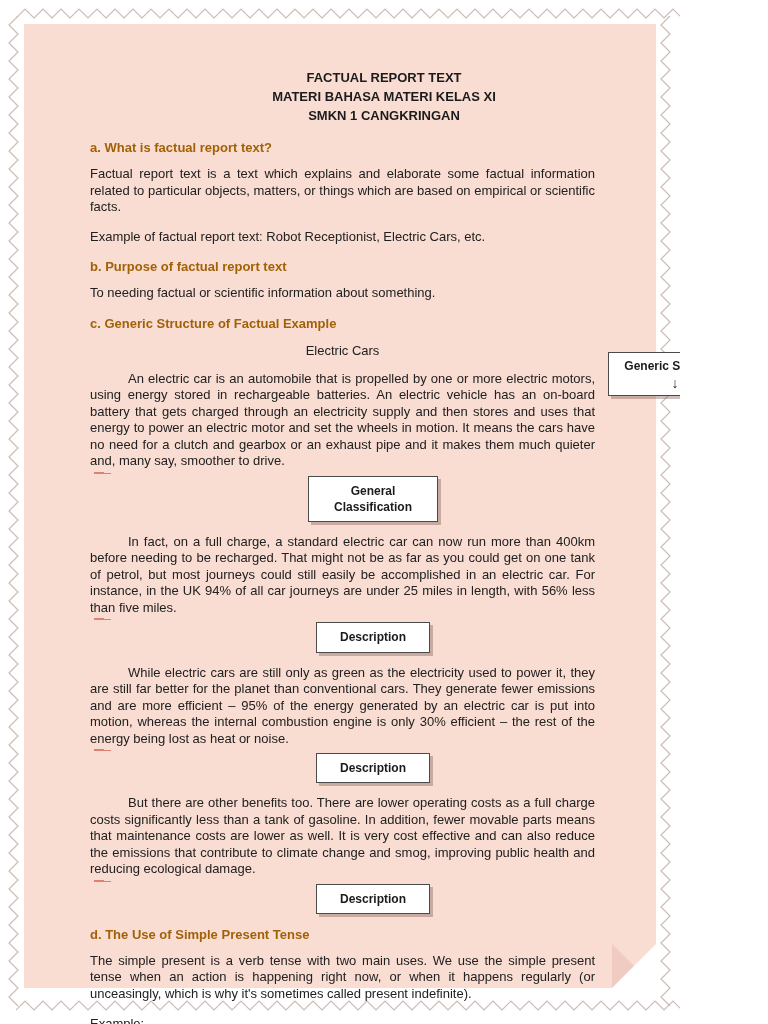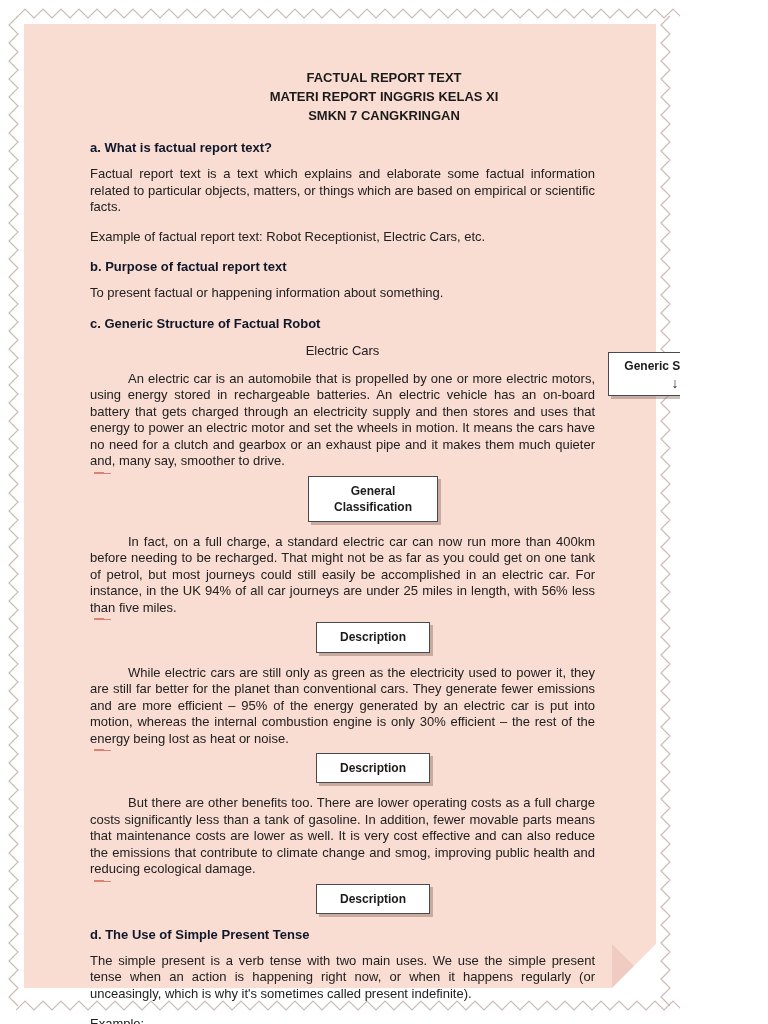--- a/index.html
+++ b/index.html
@@ -43,21 +43,21 @@
     font-weight: bold;
     font-size: 13px;
     line-height: 19px;
     color: #1b1b1b;
   }
   .hd {
     margin: 10px 0 10px 0;
     font-size: 13px;
     font-weight: bold;
     line-height: 17px;
-    color: #0f172a;
+    color: #a16207;
   }
   .body-text {
     width: 505px;
     margin: 0 0 13px 0;
     font-size: 13px;
     line-height: 16.5px;
     text-align: justify;
   }
   .subtitle {
     width: 505px;
@@ -148,32 +148,32 @@
     </svg>
   <svg class="zz" width="12" height="992" style="right:8px; top:16px;">
       <polyline points="10,0 1,9 10,18 1,27 10,36 1,45 10,54 1,63 10,72 1,81 10,90 1,99 10,108 1,117 10,126 1,135 10,144 1,153 10,162 1,171 10,180 1,189 10,198 1,207 10,216 1,225 10,234 1,243 10,252 1,261 10,270 1,279 10,288 1,297 10,306 1,315 10,324 1,333 10,342 1,351 10,360 1,369 10,378 1,387 10,396 1,405 10,414 1,423 10,432 1,441 10,450 1,459 10,468 1,477 10,486 1,495 10,504 1,513 10,522 1,531 10,540 1,549 10,558 1,567 10,576 1,585 10,594 1,603 10,612 1,621 10,630 1,639 10,648 1,657 10,666 1,675 10,684 1,693 10,702 1,711 10,720 1,729 10,738 1,747 10,756 1,765 10,774 1,783 10,792 1,801 10,810 1,819 10,828 1,837 10,846 1,855 10,864 1,873 10,882 1,891 10,900 1,909 10,918 1,927 10,936 1,945 10,954 1,963 10,972 1,981 10,990" fill="none" stroke="#cdbcb6" stroke-width="1.2"></polyline>
     </svg>
 
   <div class="page">
     <div class="content">
 
       <div class="title-block">
         <div>FACTUAL REPORT TEXT</div>
-        <div>MATERI REPORT INGGRIS KELAS XI</div>
-        <div>SMKN 7 CANGKRINGAN</div>
+        <div>MATERI BAHASA MATERI KELAS XI</div>
+        <div>SMKN 1 CANGKRINGAN</div>
       </div>
 
       <div class="hd">a. What is factual report text?</div>
       <p class="body-text">Factual report text is a text which explains and elaborate some factual information related to particular objects, matters, or things which are based on empirical or scientific facts.</p>
       <p class="body-text">Example of factual report text: Robot Receptionist, Electric Cars, etc.</p>
 
       <div class="hd">b. Purpose of factual report text</div>
-      <p class="body-text">To present factual or happening information about something.</p>
-
-      <div class="hd">c. Generic Structure of Factual Robot</div>
+      <p class="body-text">To needing factual or scientific information about something.</p>
+
+      <div class="hd">c. Generic Structure of Factual Example</div>
       <div class="subtitle">Electric Cars</div>
 
       <div class="gs-box">
         <div>Generic Structure</div>
         <div class="gs-arrow">↓</div>
       </div>
 
       <div class="prow">
         <p class="body-text indent">An electric car is an automobile that is propelled by one or more electric motors, using energy stored in rechargeable batteries. An electric vehicle has an on-board battery that gets charged through an electricity supply and then stores and uses that energy to power an electric motor and set the wheels in motion. It means the cars have no need for a clutch and gearbox or an exhaust pipe and it makes them much quieter and, many say, smoother to drive.</p>
         <div class="bracket"></div>

